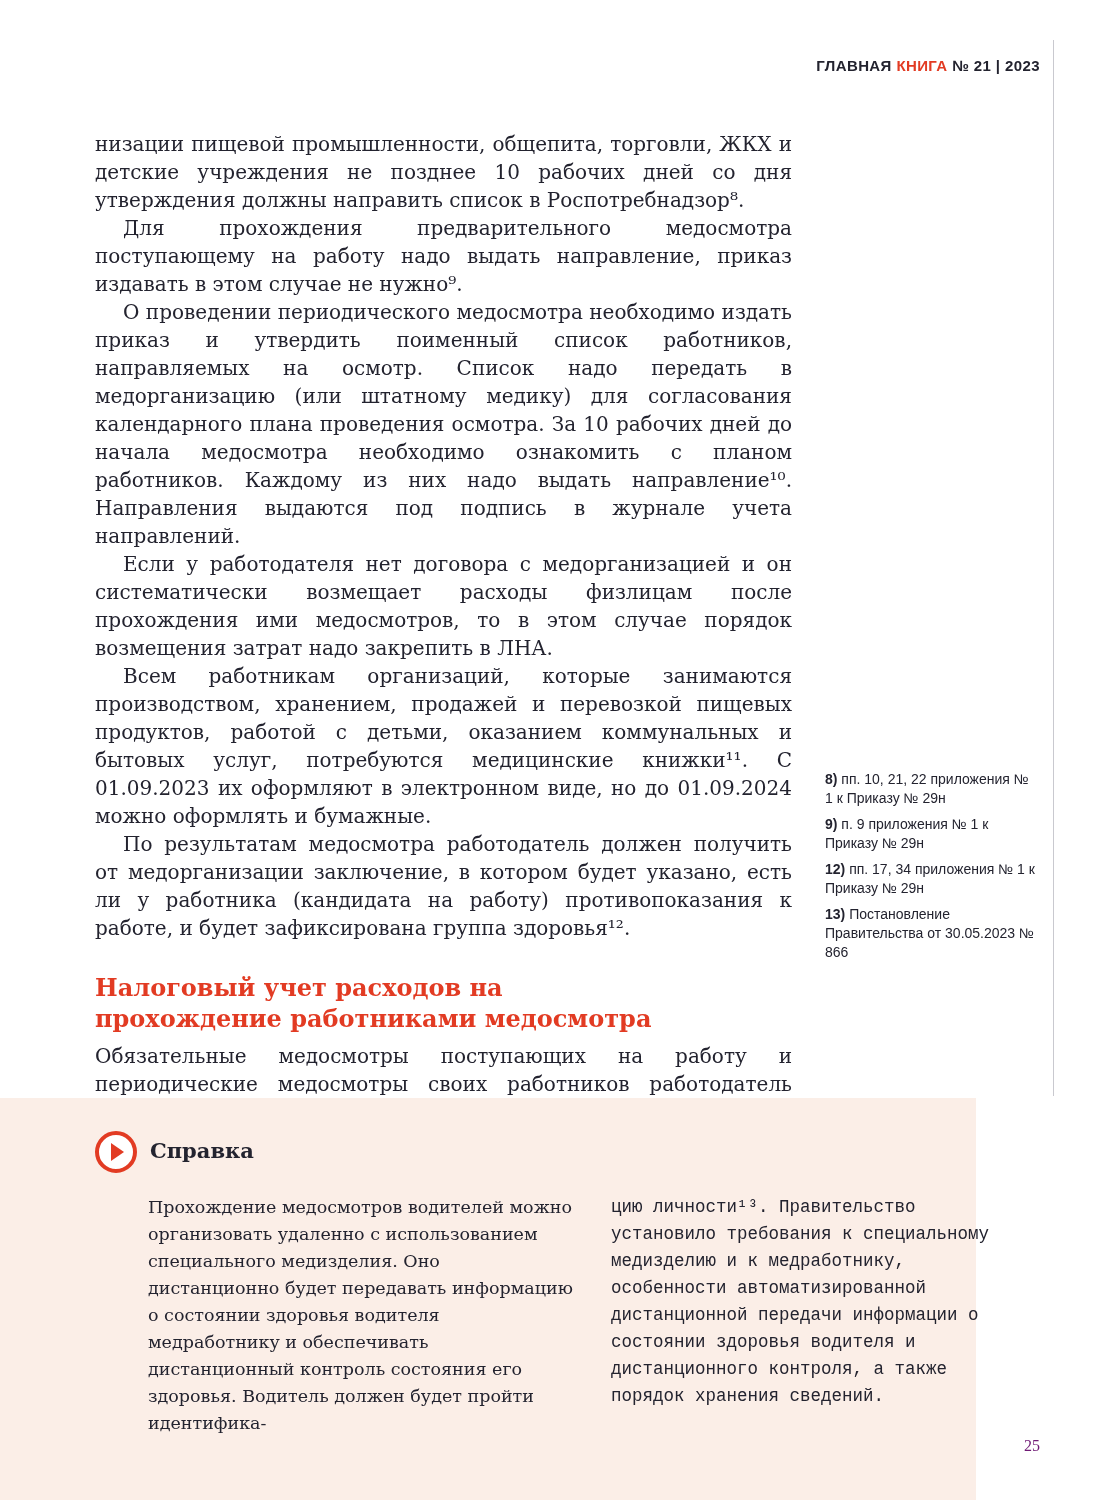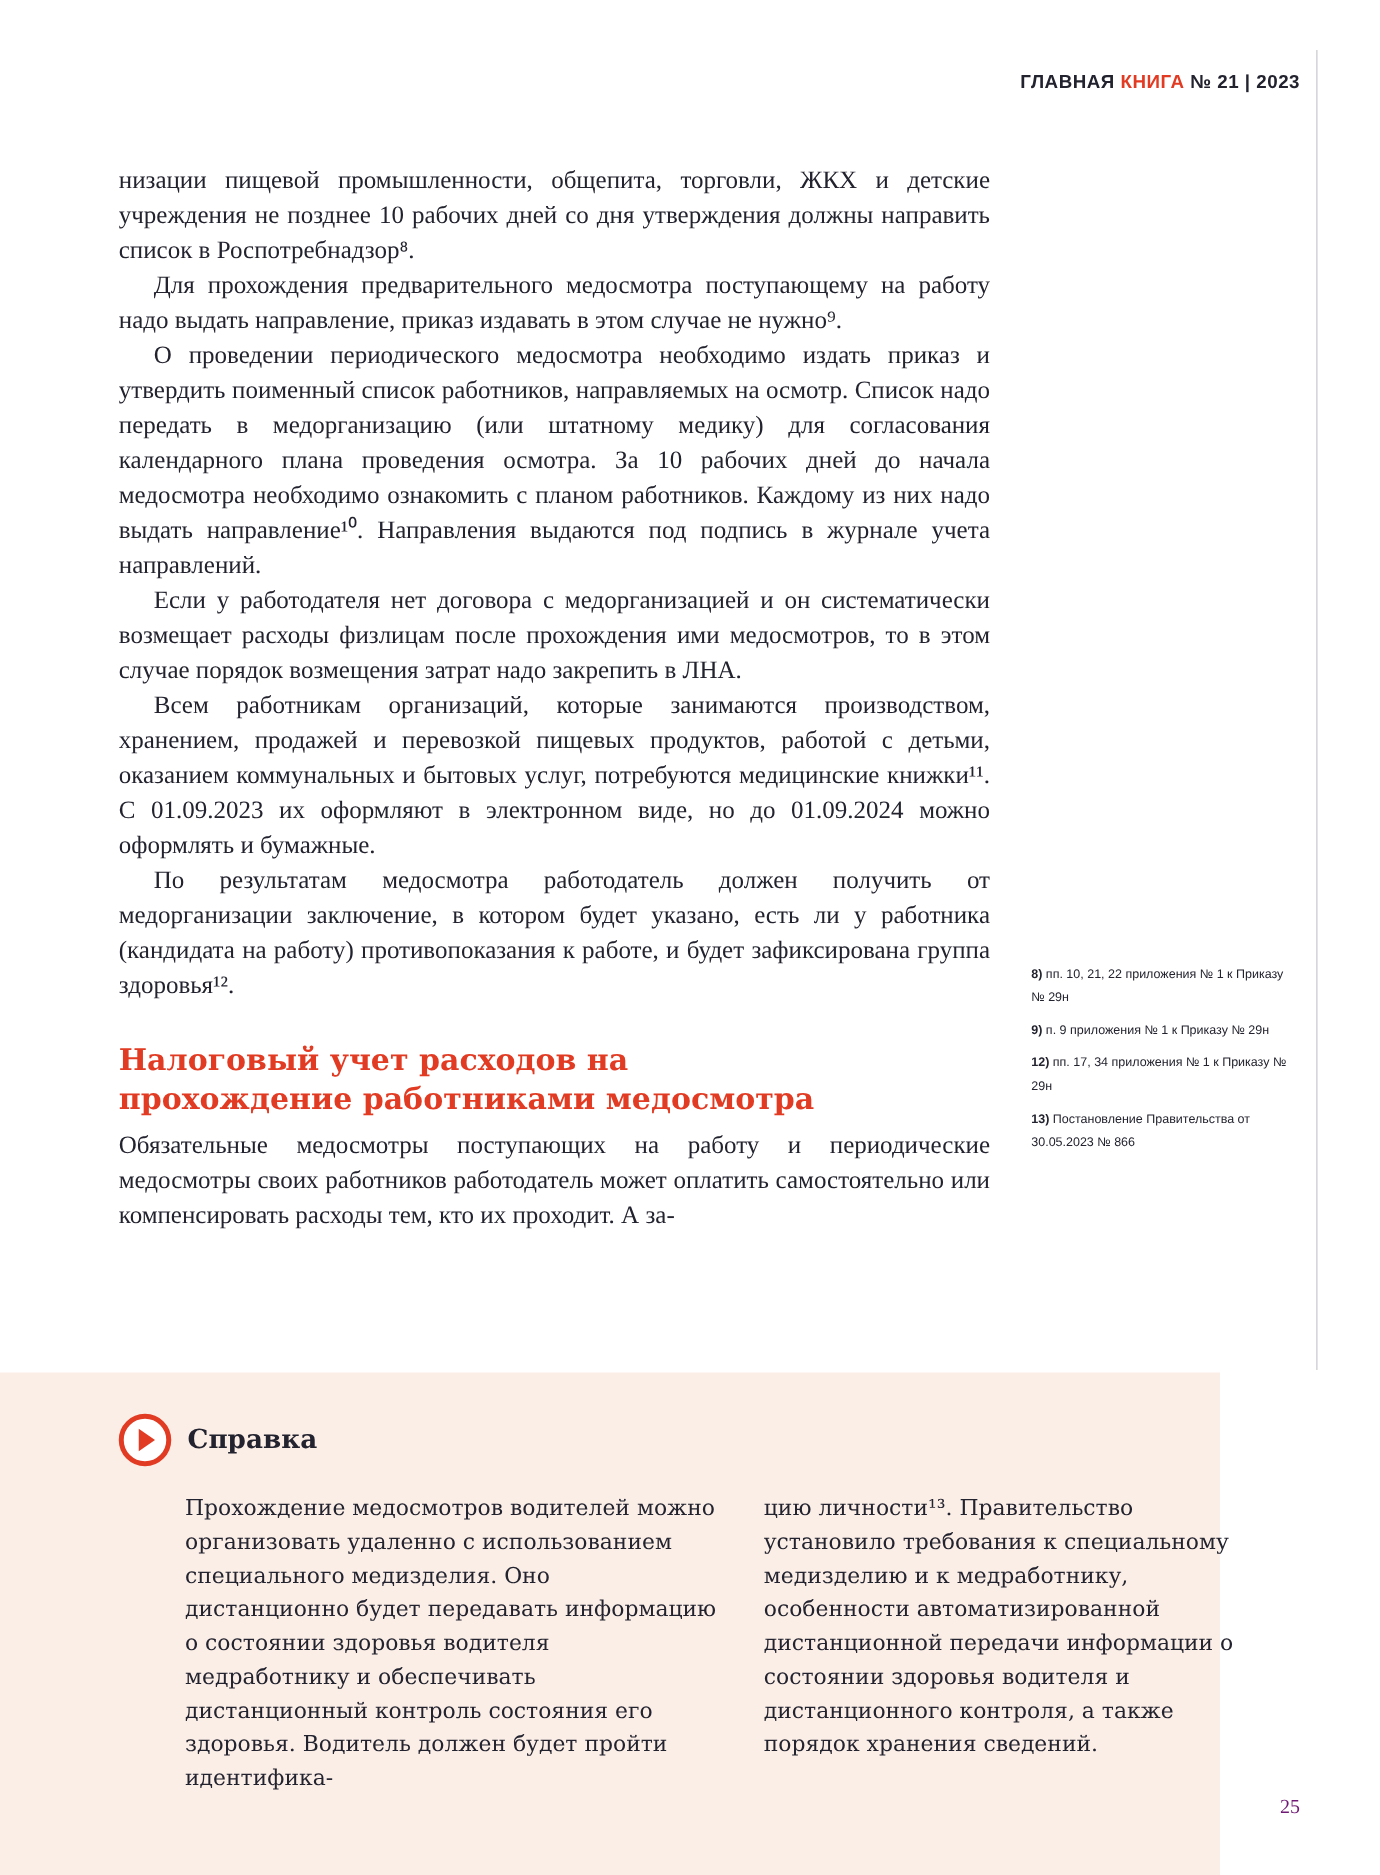--- a/index.html
+++ b/index.html
@@ -29,35 +29,35 @@
   .vrule {
     position:absolute; left:1053px; top:40px;
     width:1px; height:1056px; background:#c9c9cf;
   }
 
   
   .main-col {
     position:absolute; left:95px; top:130px; width:697px;
     font-size:20px; line-height:28px; text-align:justify;
   }
-  .main-col p { text-indent:28px;font-family:Liberation Serif, serif; }
+  .main-col p { text-indent:28px; }
   .main-col p.first { text-indent:0; }
 
   .section-heading {
     font-size:24px; line-height:31px; font-weight:bold;
     color:#e23b23; text-align:left; text-indent:0;
     max-width:600px;
     margin:30px 0 8px 0;
   }
 
   
   .footnotes {
     position:absolute; left:825px; top:770px; width:212px;
     font-family:"Liberation Sans", sans-serif;
-    font-size:10px; line-height:19px; color:#23232f;
+    font-size:14px; line-height:19px; color:#23232f;
   }
   .footnote { margin-bottom:7px; }
   .footnote .fn-num { font-weight:bold; }
 
   
   .ref-box {
     position:absolute; left:0; top:1098px;
     width:976px; height:402px;
     background:#fbeee7;
   }
@@ -79,21 +79,21 @@
     font-size:21px; font-weight:bold; color:#23232f;
   }
   .ref-cols {
     position:absolute; left:148px; top:96px;
     width:868px; display:flex; gap:38px;
   }
   .ref-col {
     font-size:17.5px; line-height:27px; text-align:left; color:#23232f;
   }
   .ref-col.c1 { width:425px; }
-  .ref-col.c2 { width:405px; }
+  .ref-col.c2 { width:405px;font-family:Liberation Mono, monospace; }
 
   .page-number {
     position:absolute; right:64px; top:1437px;
     font-size:16px; color:#701a75;font-family:Liberation Serif, serif;
   }
 </style>
 </head>
 <body>
 
 <div class="page">

